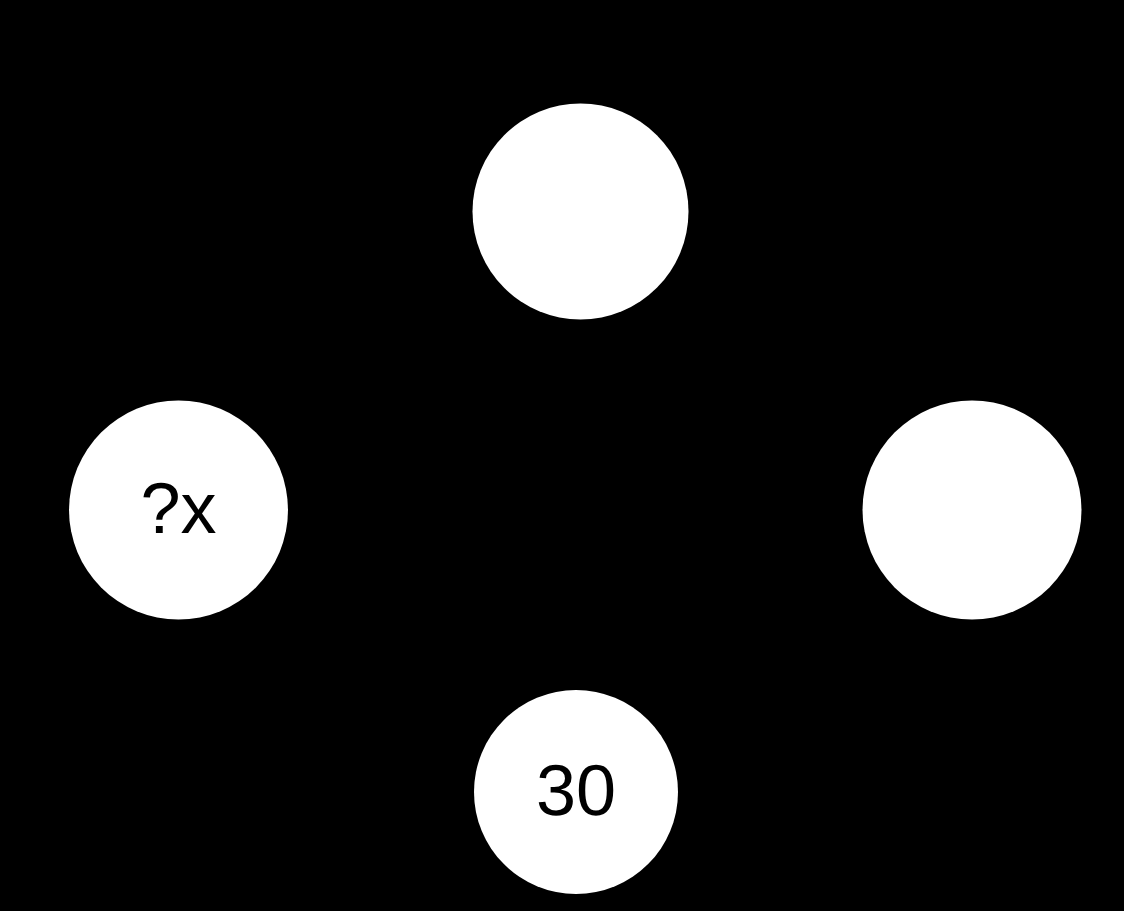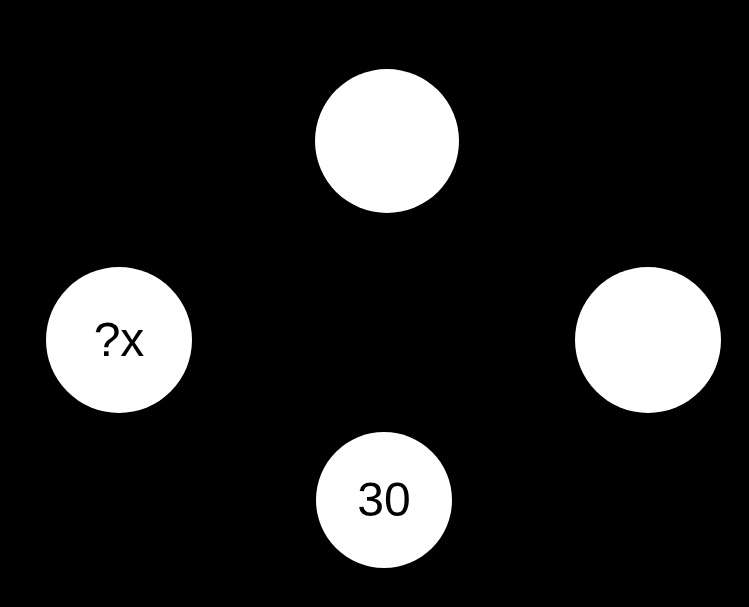--- a/index.html
+++ b/index.html
@@ -26,21 +26,21 @@
   .node-label {
     color: #000000;
     font-size: 48px;
     line-height: 1;
     user-select: none;
   }
   
   .node-top    { left: 315px; top: 69px;  width: 144px; height: 144px; }
   .node-left   { left: 46px;  top: 267px; width: 146px; height: 146px; }
   .node-right  { left: 575px; top: 267px; width: 146px; height: 146px; }
-  .node-bottom { left: 316px; top: 432px; width: 136px; height: 136px; }
+  .node-bottom { left: 316px; top: 460px; width: 136px; height: 136px; }
 </style>
 </head>
 <body>
 
 <div class="canvas">
 
   <div class="node node-top">
     <span class="node-label"></span>
   </div>
 

